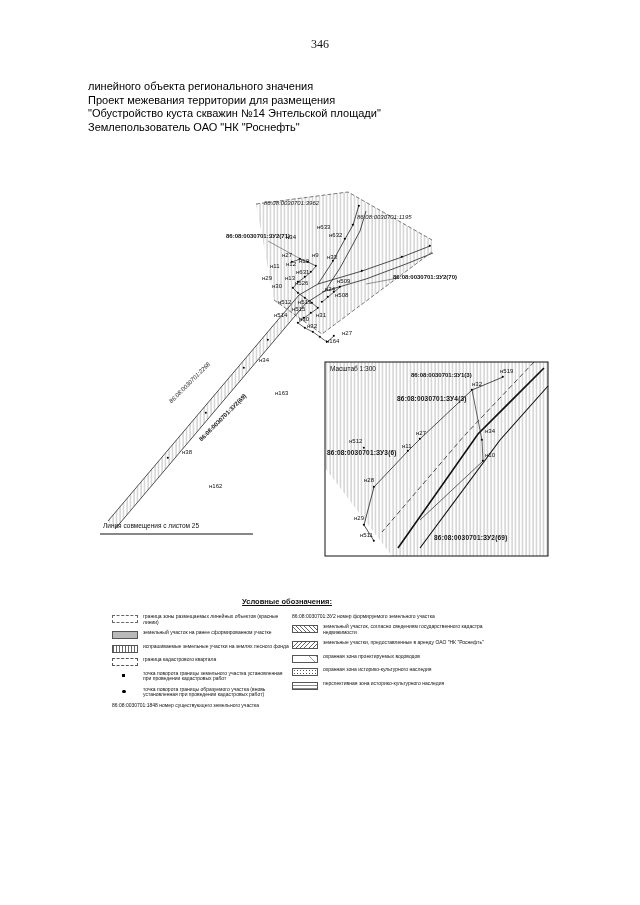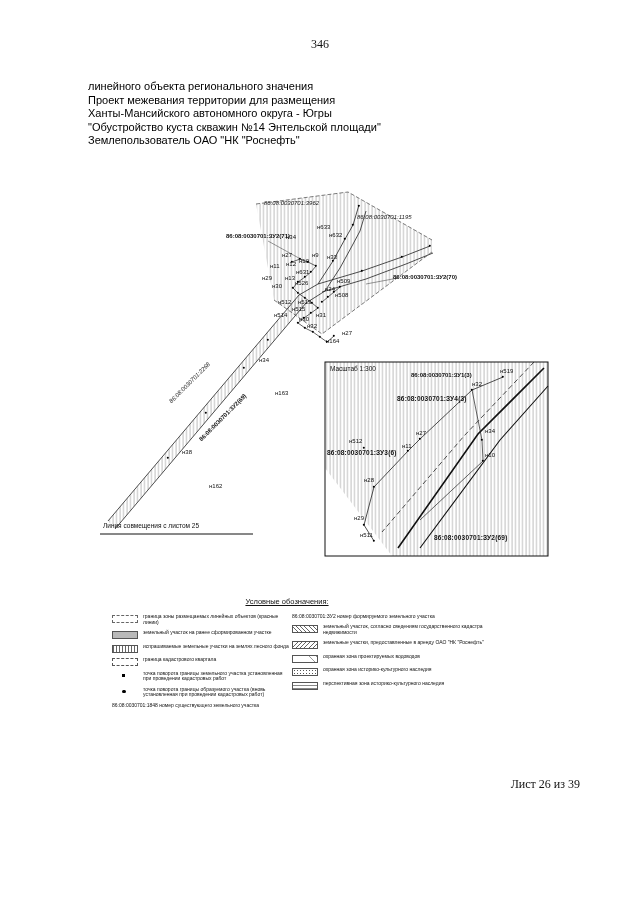--- a/index.html
+++ b/index.html
@@ -17,21 +17,21 @@
       transform-origin:0 0}
   .ml.cad{font-style:italic;color:#222}
   .ml.cadb{font-weight:bold}
   .ml.cadb2{font-weight:bold;font-size:6.5px;letter-spacing:.2px}
   .ml.join{font-size:6.5px}
   .ml.scale{font-size:6.5px}
   .dot{position:absolute;width:2.4px;height:2.4px;background:#000;border-radius:50%;
        transform:translate(-50%,-50%)}
   
   .legend-title{position:absolute;top:597px;left:0;width:574px;text-align:center;
-       font-size:7.5px;font-weight:normal;text-decoration:underline}
+       font-size:7.5px;font-weight:bold;text-decoration:underline}
   .legend-col{position:absolute;top:614px}
   #legend-left{left:112px;width:178px}
   #legend-right{left:292px;width:192px}
   .lrow{display:flex;align-items:flex-start;margin-bottom:4.5px}
   .sym{flex:0 0 26px;height:8px;margin-right:5px;margin-top:1px;border:0.5px solid #555;background:#fff}
   .ltxt{font-size:5px;line-height:5.8px;color:#111}
   .sym-redline{border:1px dashed #666}
   .sym-gray{background:#b9b9b9}
   .sym-vhatch{background:repeating-linear-gradient(90deg,#666 0 .6px,transparent .6px 3px)}
   .sym-dash{border:1px dashed #555}
@@ -49,21 +49,20 @@
 </head>
 <body>
 
 <div class="page">
 
   <div class="page-number">346</div>
 
   <div class="title-block">
     <div>линейного объекта регионального значения</div>
     <div>Проект межевания территории для размещения</div>
-    <div>Ханты-Мансийского автономного округа - Югры</div>
     <div>"Обустройство куста скважин №14 Энтельской площади"</div>
     <div>Землепользователь ОАО "НК "Роснефть"</div>
   </div>
 
   <svg width="640" height="905" viewBox="0 0 640 905" style="position:absolute;left:0;top:0">
     <defs>
       <pattern id="vh" width="3.5" height="8" patternUnits="userSpaceOnUse">
         <line x1="1" y1="0" x2="1" y2="8" stroke="#8a8a8a" stroke-width="0.6"></line>
       </pattern>
     </defs>
@@ -248,14 +247,13 @@
       <div class="lrow">
         <span class="sym sym-dots"></span>
         <span class="ltxt">охранная зона историко-культурного наследия</span>
       </div>
       <div class="lrow">
         <span class="sym sym-hlines"></span>
         <span class="ltxt">перспективная зона историко-культурного наследия</span>
       </div>
     </div>
 
-  <div class="sheet-number">Лист 26 из 39</div>
 </div>
 
 </body></html>

